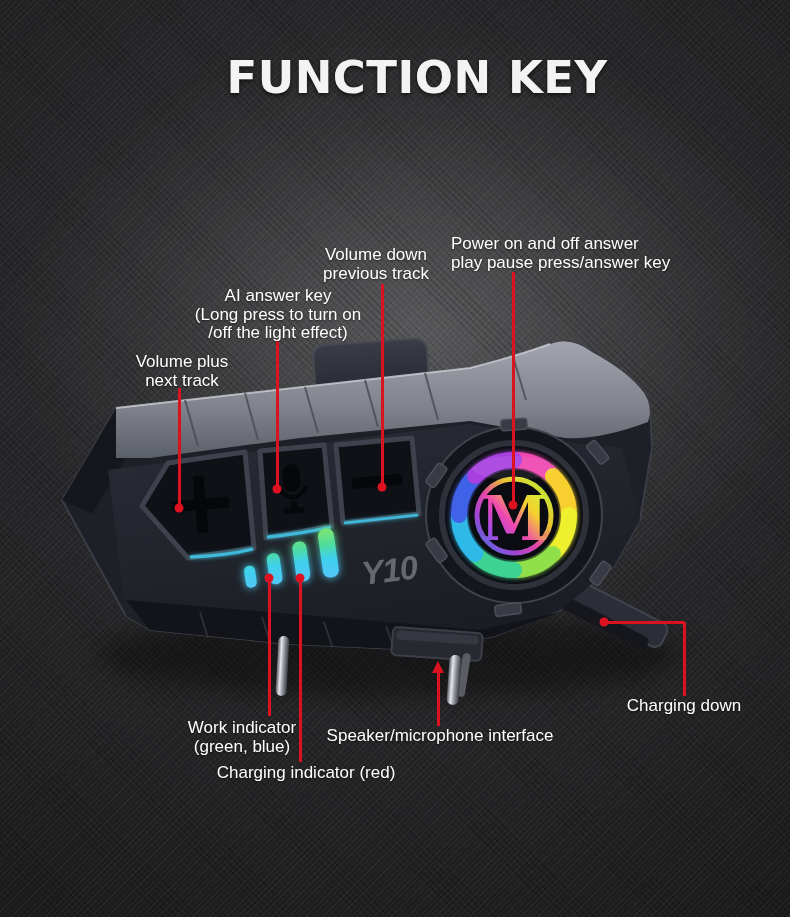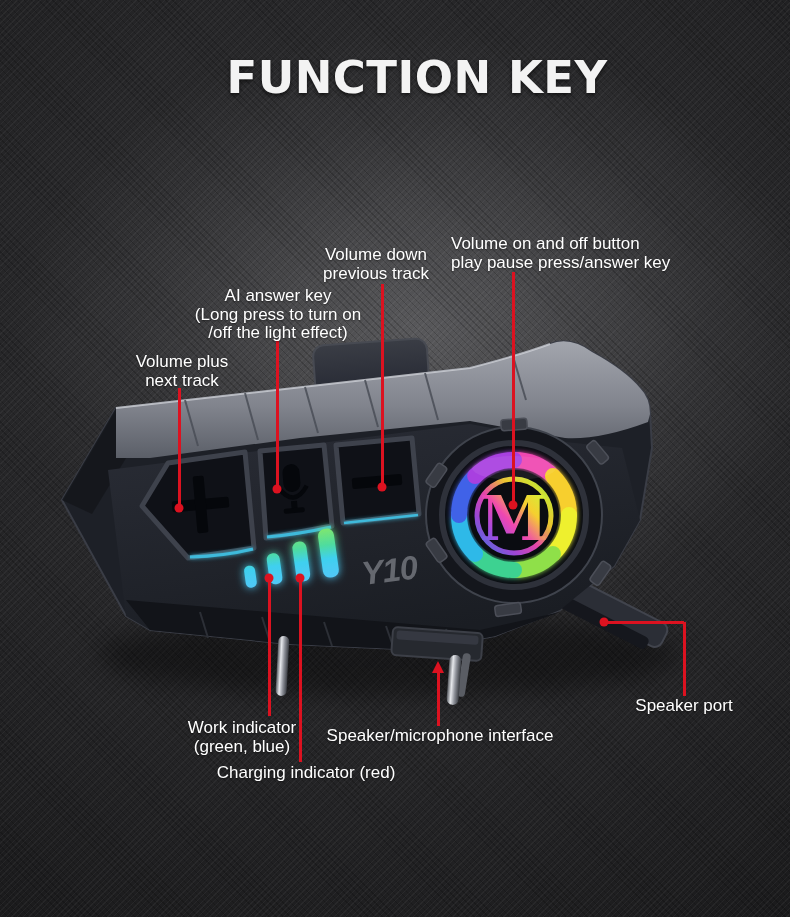--- a/index.html
+++ b/index.html
@@ -244,21 +244,21 @@
   <div class="dot" style="left:604px;top:622px;"></div>
   <div class="hline" style="left:604px;top:620.5px;width:80px;"></div>
   <div class="vline" style="left:682.5px;top:622px;height:74px;"></div>
 
   <div class="lbl" style="left:376px;top:246px;">
     <div>Volume down</div>
     <div>previous track</div>
   </div>
 
   <div class="lbl left" style="left:451px;top:235px;">
-    <div>Volume on and off button</div>
+    <div>Power on and off answer</div>
     <div>play pause press/answer key</div>
   </div>
 
   <div class="lbl" style="left:278px;top:287px;">
     <div>AI answer key</div>
     <div>(Long press to turn on</div>
     <div>/off the light effect)</div>
   </div>
 
   <div class="lbl" style="left:182px;top:353px;">
@@ -268,15 +268,15 @@
 
   <div class="lbl" style="left:242px;top:719px;">
     <div>Work indicator</div>
     <div>(green, blue)</div>
   </div>
 
   <div class="lbl" style="left:306px;top:764px;">Charging indicator (red)</div>
 
   <div class="lbl" style="left:440px;top:727px;">Speaker/microphone interface</div>
 
-  <div class="lbl" style="left:684px;top:697px;">Speaker port</div>
+  <div class="lbl" style="left:684px;top:697px;">Charging down</div>
 
 </div>
 
 </body></html>

